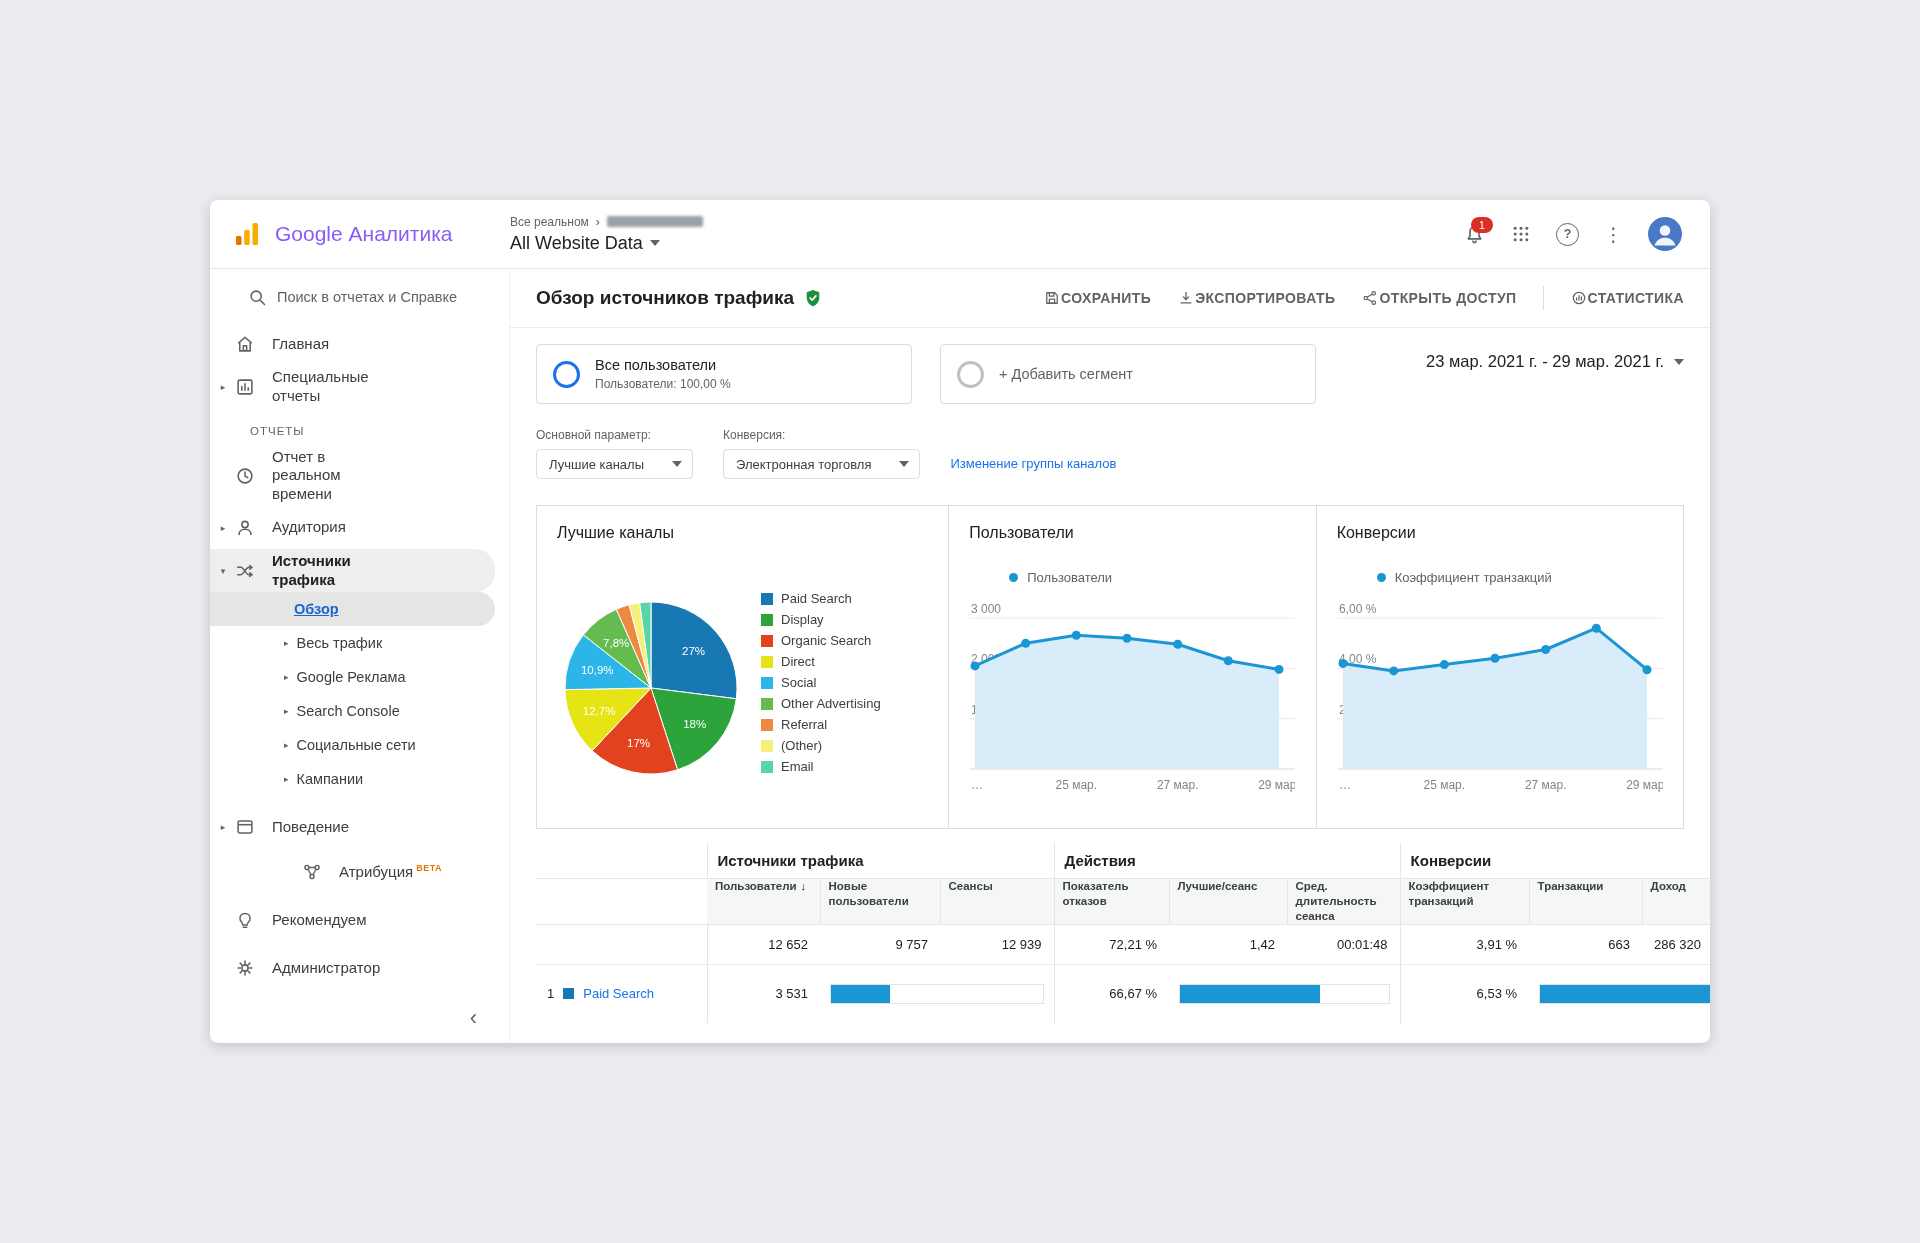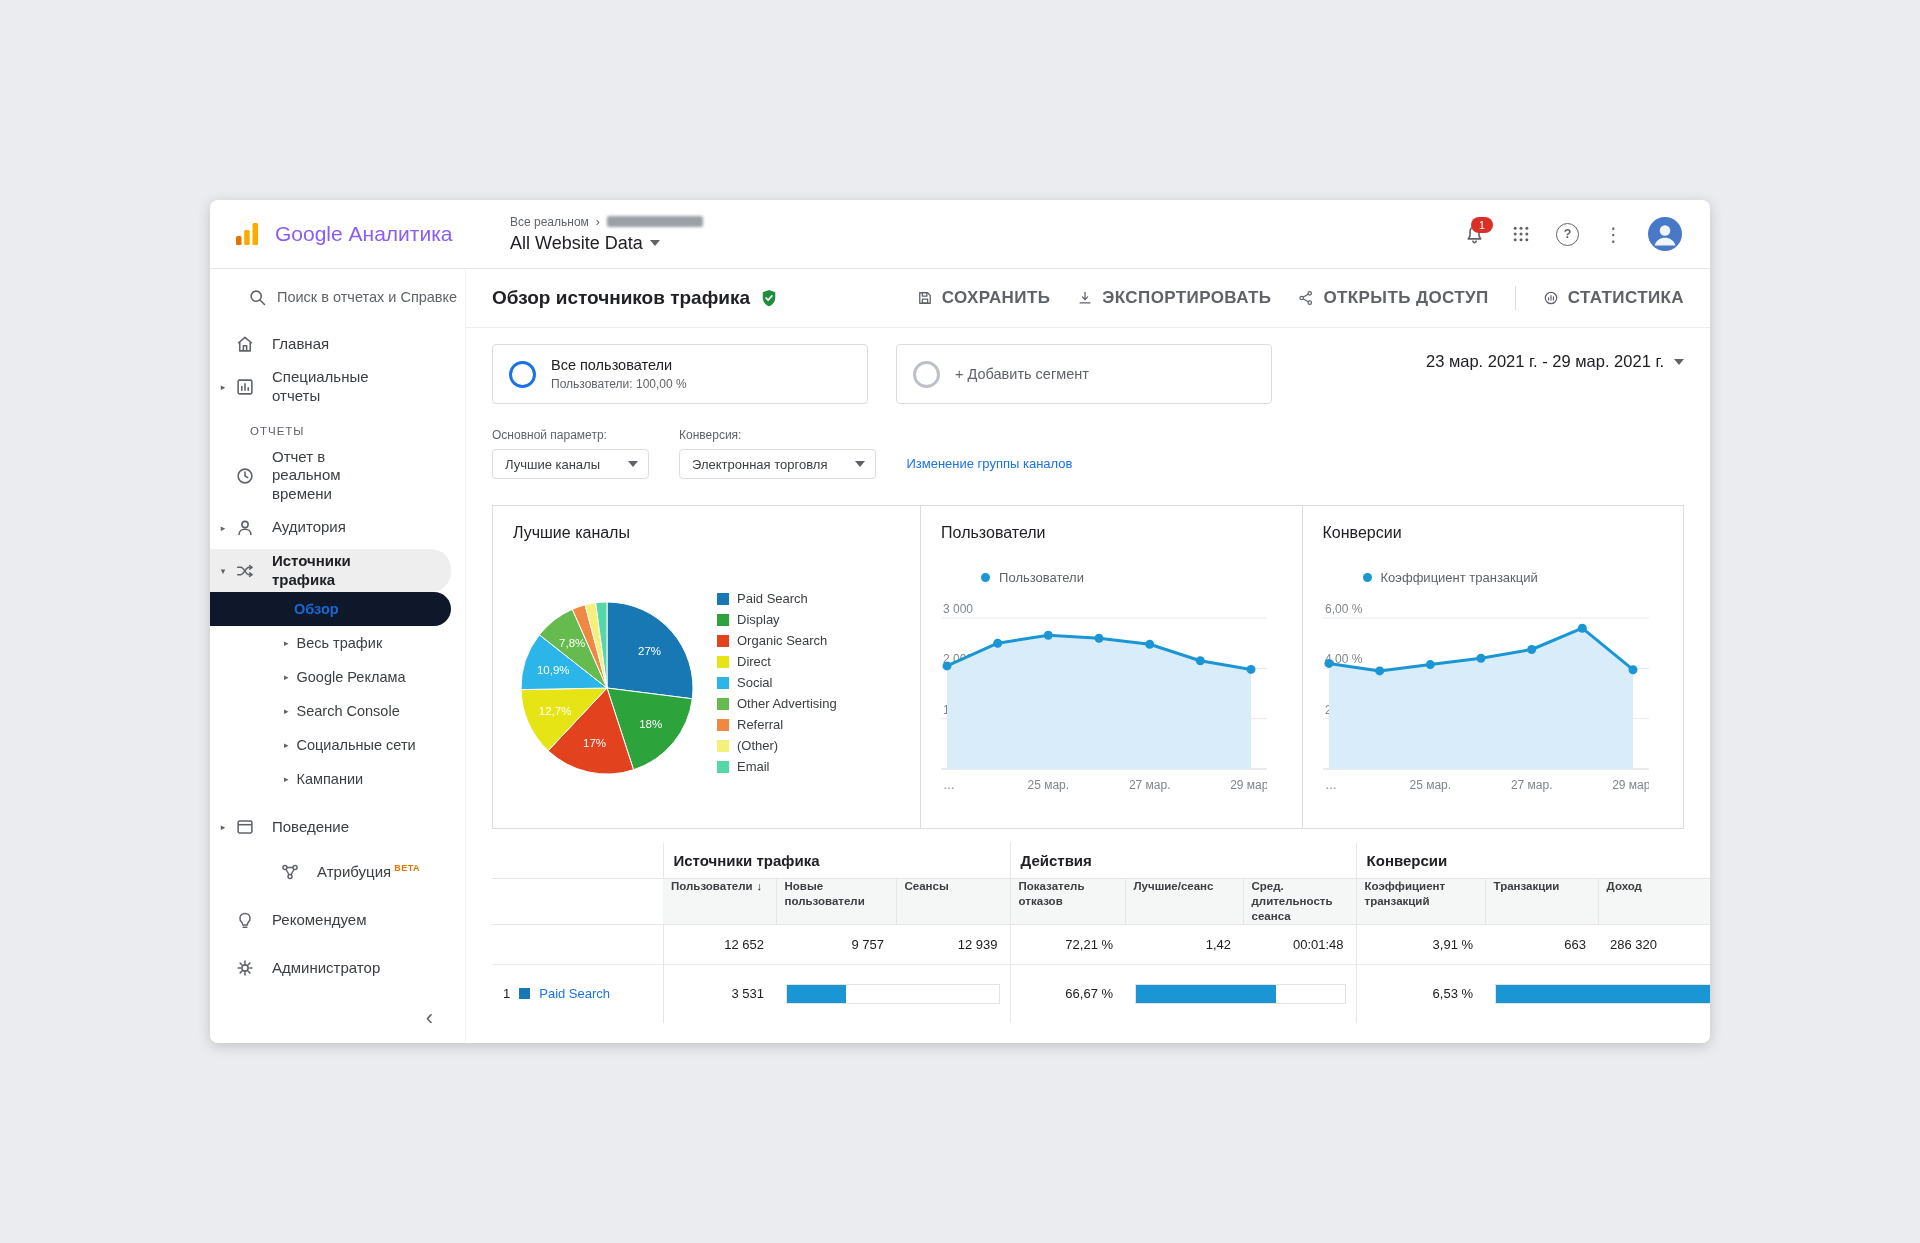--- a/index.html
+++ b/index.html
@@ -21,45 +21,45 @@
   .top-actions{margin-left:auto;display:flex;align-items:center;gap:25px;padding-right:28px;}
   .icon-btn{position:relative;display:flex;align-items:center;justify-content:center;cursor:pointer;}
   .badge{position:absolute;top:-6px;right:-7px;min-width:16px;height:16px;border-radius:8px;
     background:var(--badge-red,#d93025);color:#fff;font-size:10.5px;display:flex;align-items:center;justify-content:center;padding:0 3px;}
   .help-circle{width:21px;height:21px;border:1.8px solid #5f6368;border-radius:50%;
     display:flex;align-items:center;justify-content:center;font-size:12.5px;color:#5f6368;font-weight:700;}
   .kebab{font-size:19px;color:#5f6368;line-height:1;}
 
   
   .body-row{flex:1;display:flex;min-height:0;}
-  .sidebar{width:256px;flex:0 0 auto;border-right:1px solid #f0f1f3;position:relative;box-sizing:border-box;padding-top:2px;}
+  .sidebar{width:300px;flex:0 0 auto;border-right:1px solid #f0f1f3;position:relative;box-sizing:border-box;padding-top:2px;}
   .search-row{height:52px;display:flex;align-items:center;gap:9px;padding-left:37px;cursor:text;}
   .search-text{font-size:14.5px;color:#5f6368;white-space:nowrap;overflow:hidden;max-width:200px;}
   .nav-item{display:flex;align-items:center;min-height:36px;padding:3px 0 3px 6px;cursor:pointer;color:#3c4043;font-size:15px;}
   .arrow-cell{width:14px;flex:0 0 auto;font-size:9px;color:#5f6368;text-align:center;}
   .nav-icon{width:24px;flex:0 0 auto;margin:0 14px 0 4px;display:flex;}
   .nav-label{line-height:1.25;max-width:120px;}
   .nav-label.narrow{max-width:80px;}
   .nav-section{padding:16px 0 8px 40px;font-size:11.5px;letter-spacing:1px;color:#5f6368;}
   .nav-child{display:flex;align-items:center;min-height:34px;padding-left:74px;font-size:14.5px;color:#3c4043;cursor:pointer;}
   .nav-child .child-arrow{font-size:9px;color:#5f6368;margin-right:8px;}
   .nav-child.overview{padding-left:84px;}
   .active-gray{background:#eeeeee;border-radius:0 20px 20px 0;margin-right:14px;color:#202124;font-weight:700;}
-  .active-blue{background:#0f172a;border-radius:0 20px 20px 0;margin-right:14px;color:#1967d2;font-weight:700;}
+  .active-blue{background:#e5e5e5;border-radius:0 20px 20px 0;margin-right:14px;color:#1967d2;font-weight:700;text-decoration:underline;}
   .beta{font-size:9px;color:var(--beta-orange,#e37400);font-weight:700;vertical-align:super;margin-left:3px;letter-spacing:.5px;}
   .mt10{margin-top:10px;}
   .collapse-btn{position:absolute;bottom:12px;right:32px;font-size:22px;color:#5f6368;cursor:pointer;}
 
   
   .main{flex:1;display:flex;flex-direction:column;min-width:0;}
   .title-row{height:58px;flex:0 0 auto;display:flex;align-items:center;padding:0 26px;border-bottom:1px solid #ececec;}
   .page-title{font-size:19px;font-weight:700;color:#202124;}
   .verified{margin-left:9px;display:flex;}
   .actions{margin-left:auto;display:flex;align-items:center;gap:26px;}
-  .action-btn{display:flex;align-items:center;gap:8px;font-size:17px;font-weight:700;letter-spacing:.4px;color:#5f6368;cursor:pointer;white-space:nowrap;}
+  .action-btn{display:flex;align-items:center;font-size:14px;font-weight:700;letter-spacing:.4px;color:#5f6368;cursor:pointer;white-space:nowrap;}
   .action-divider{width:1px;height:24px;background:#dadce0;}
   .content{flex:1;padding:0 26px;overflow:hidden;}
 
   .segments-row{display:flex;align-items:flex-start;margin-top:16px;}
   .seg-card{width:376px;height:60px;border:1px solid #dadce0;border-radius:4px;background:#fff;
     display:flex;align-items:center;padding:0 16px;box-sizing:border-box;cursor:pointer;}
   .seg-card + .seg-card{margin-left:28px;}
   .radio-ring{width:21px;height:21px;border:3.5px solid var(--accent-blue,#1a73e8);border-radius:50%;flex:0 0 auto;}
   .radio-ring.gray{border-color:#bdc1c6;}
   .seg-texts{margin-left:15px;}

